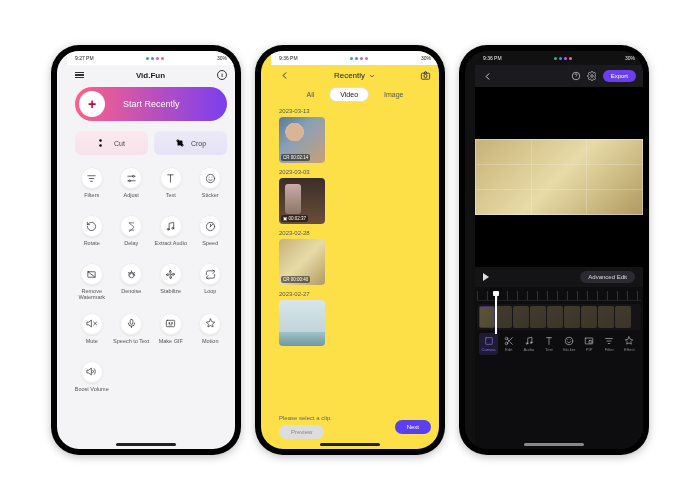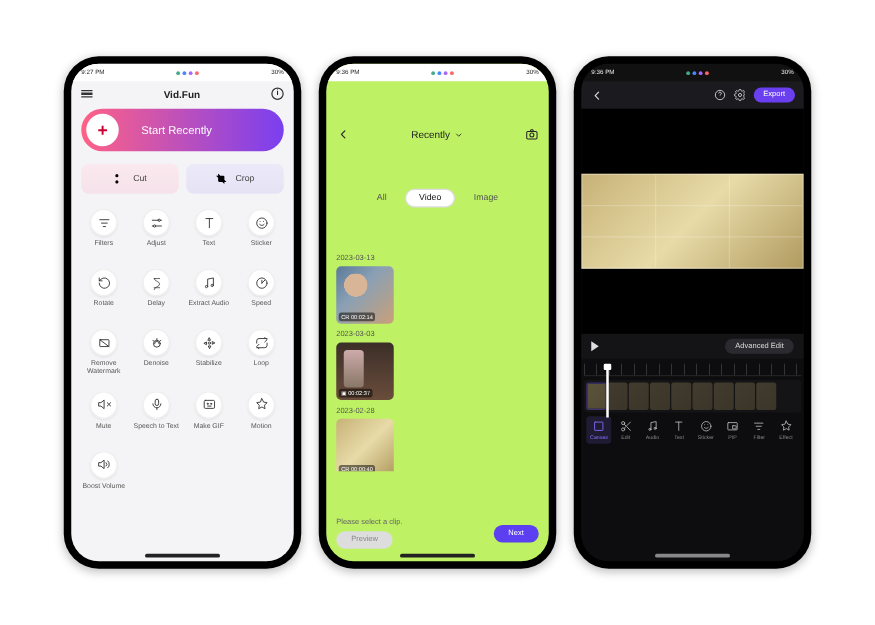--- a/index.html
+++ b/index.html
@@ -1,19 +1,19 @@
 <!DOCTYPE html>
 <html><head>
 <meta charset="utf-8">
 <style>
   * { box-sizing: border-box; margin: 0; padding: 0; }
   html, body { width: 700px; height: 500px; background: #ffffff; font-family: -apple-system, Helvetica, Arial, sans-serif; }
   .stage { display: flex; gap: 14px; justify-content: center; align-items: center; height: 500px; padding: 30px 40px; }
   .phone { width: 190px; height: 410px; background: #000; border-radius: 28px; padding: 6px; box-shadow: 0 2px 8px rgba(0,0,0,.25); position: relative; }
-  .screen { width: 100%; height: 100%; border-radius: 22px; overflow: hidden; position: relative; display: flex; flex-direction: column; }
+  .screen { width: 100%; height: 100%; border-radius: 22px; overflow: hidden; position: relative; display: flex; flex-direction: column; padding-left: 10px; }
   
   .status { height: 14px; display: flex; justify-content: space-between; align-items: center; padding: 0 8px; font-size: 5px; font-weight: 500; }
   .status .dots { display:flex; gap:2px; }
   .status .dot { width:3px; height:3px; border-radius:50%; }
   .light .status { background:#fff; color:#222; }
   .dark  .status { background:#111; color:#eee; }
   
   .gbar { position:absolute; bottom:3px; left:50%; transform:translateX(-50%); width:60px; height:3px; border-radius:2px; }
   .light .gbar { background:#222; }
   .dark  .gbar { background:#888; }
@@ -28,21 +28,21 @@
   .p1 .duo { display:flex; gap:6px; margin:6px 8px; }
   .p1 .duo .btn { flex:1; height:24px; border-radius:6px; display:flex; align-items:center; justify-content:center; gap:6px; font-size:7px; color:#444; }
   .p1 .duo .btn.cut { background:linear-gradient(#fbe9ef,#f5e2ea); }
   .p1 .duo .btn.crop { background:linear-gradient(#eceaf8,#e5e2f5); }
   .p1 .grid { display:grid; grid-template-columns:repeat(4,1fr); gap:2px 2px; padding:2px 6px 6px; }
   .p1 .tool { display:flex; flex-direction:column; align-items:center; gap:3px; padding:4px 0 6px; }
   .p1 .tool .ic { width:22px; height:22px; border-radius:50%; background:#fff; box-shadow:0 1px 2px rgba(0,0,0,.08),inset 0 0 0 1px #eee; display:flex; align-items:center; justify-content:center; }
   .p1 .tool .ic svg { width:11px; height:11px; stroke:#333; fill:none; stroke-width:1.6; }
   .p1 .tool .lbl { font-size:5.5px; color:#555; text-align:center; line-height:1.15; min-height:11px; }
   
-  .p2 { background:#bef264;gap:32px; }
+  .p2 { background:#fde047; }
   .p2 .tb { display:flex; align-items:center; justify-content:space-between; padding:5px 8px; font-size:8px; color:#222; }
   .p2 .tb .mid { display:flex; align-items:center; gap:3px; font-weight:500; }
   .p2 .tabs { display:flex; gap:6px; justify-content:center; font-size:7px; padding:2px 0 5px; }
   .p2 .tab { padding:3px 10px; border-radius:9px; color:#555; }
   .p2 .tab.active { background:#fff; box-shadow:0 0 0 1px #ddd; color:#111; }
   .p2 .list { flex:1; overflow:hidden; padding:0 8px; }
   .p2 .grp { margin-bottom:6px; }
   .p2 .date { font-size:6px; color:#555; margin:2px 0 3px; }
   .p2 .thumb { width:46px; height:46px; border-radius:4px; position:relative; overflow:hidden; }
   .p2 .badge { position:absolute; bottom:2px; left:2px; font-size:4.5px; color:#fff; background:rgba(0,0,0,.5); padding:1px 2px; border-radius:2px; }

